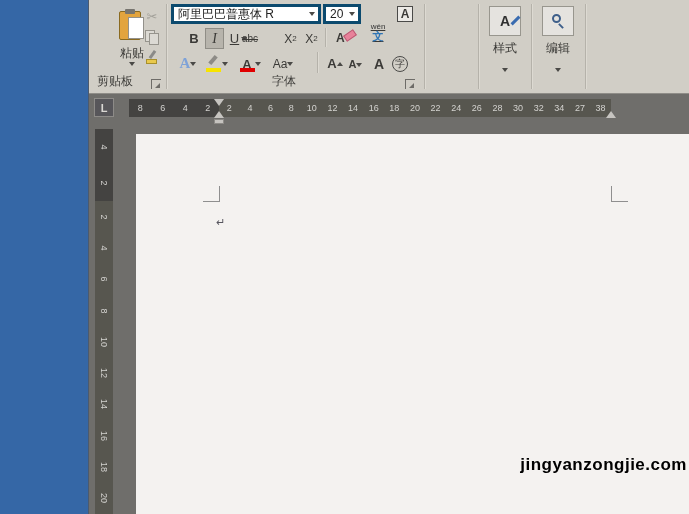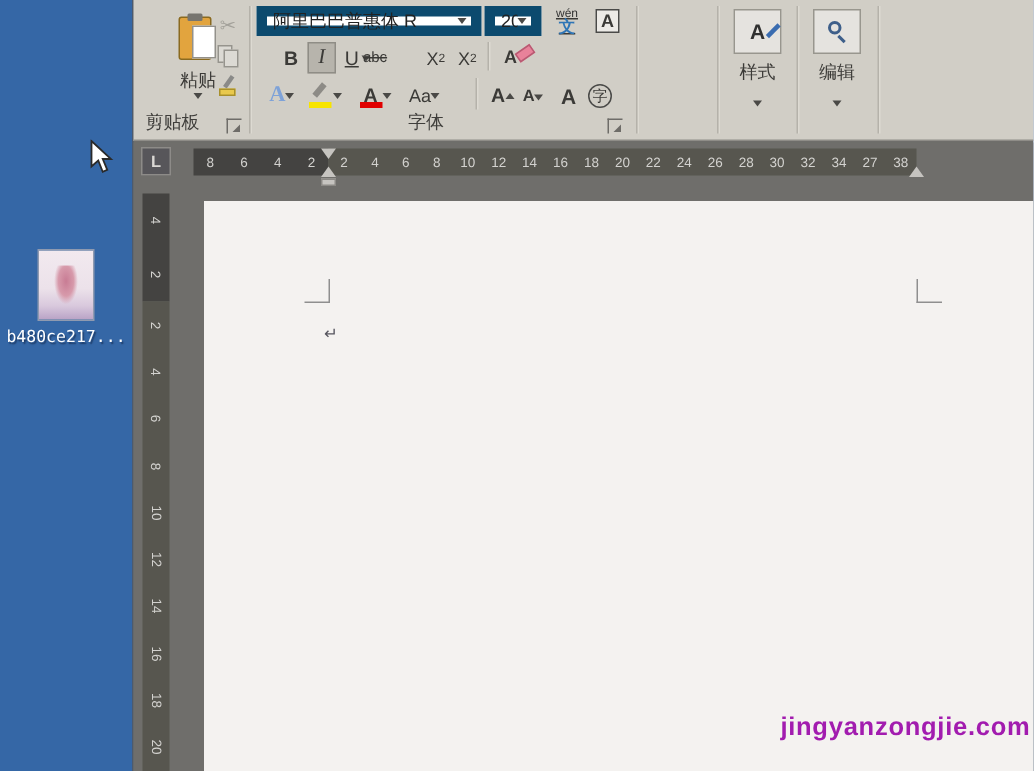--- a/index.html
+++ b/index.html
@@ -43,26 +43,26 @@
   .painter-btn { left:52px; top:48px; }
   .scissors { font-size:13px; color:#a3a19a; }
   .copy-ic { position:relative; width:14px; height:15px; }
   .copy-back,.copy-front { position:absolute; width:10px; height:12px; background:#dcdad4; border:1px solid #96948d; }
   .copy-back { left:0; top:0; } .copy-front { left:4px; top:3px; }
   .paint-ic { position:relative; width:16px; height:16px; }
   .paint-handle { position:absolute; left:7px; top:0; width:3px; height:9px; background:#8a8a88; transform:rotate(35deg); }
   .paint-tip { position:absolute; left:2px; top:9px; width:11px; height:5px; background:#e9c94d; border:1px solid #a8902c; }
 
   
-  .combo { position:absolute; top:4px; height:20px; background:#ffffff; border:7px solid #0c4a6e; display:flex; align-items:center; font-size:12px; color:#222; cursor:pointer; }
+  .combo { position:absolute; top:4px; height:20px; background:#ffffff; border:3px solid #0c4a6e; display:flex; align-items:center; font-size:12px; color:#222; cursor:pointer; }
   .combo .caret { margin-left:auto; margin-right:3px; }
   .combo-text { padding-left:4px; white-space:nowrap; overflow:hidden; }
   .font-name { left:82px; width:150px; }
   .font-size { left:234px; width:38px; }
-  .phonetic-btn { left:276px; top:1px; width:26px; height:26px; flex-direction:column; line-height:1;text-decoration:underline; }
+  .phonetic-btn { left:276px; top:19px; width:26px; height:26px; flex-direction:column; line-height:1;text-decoration:underline; }
   .phon-top { font-size:8px; color:#333; }
   .phon-bot { font-size:11px; font-weight:bold; color:#2e75b6; }
   .charborder-btn { left:305px; top:2px; width:22px; height:24px; }
   .charborder-box { border:1px solid #4a4a48; padding:0 3px; font-size:12px; font-weight:bold; background:#eceae6; }
 
   
   .row2 { top:28px; height:21px; }
   .bold-btn { left:95px; width:20px; font-weight:bold; font-size:13px; }
   .italic-btn { left:116px; width:19px; font-style:italic; font-family:"Liberation Serif",serif; font-size:14px; }
   .underline-btn { left:136px; width:27px; }
@@ -133,38 +133,27 @@
 
   .page { position:absolute; left:47px; top:39px; width:554px; height:380px; background:#f4f2f0; cursor:text; }
   .crop-tl { position:absolute; left:67px; top:52px; width:17px; height:16px; border-right:1px solid #8f8f8f; border-bottom:1px solid #8f8f8f; }
   .crop-tr { position:absolute; left:475px; top:52px; width:17px; height:16px; border-left:1px solid #8f8f8f; border-bottom:1px solid #8f8f8f; }
   .pilcrow { position:absolute; left:80px; top:82px; font-size:11px; color:#57565f; }
 
   .watermark { position:absolute; right:3px; top:322px; text-align:center; line-height:1.05; }
   .wm-title { font-size:29px; font-weight:bold; letter-spacing:1px; font-family:"Liberation Sans",sans-serif; }
   .wm-dark { color:#2d2b2b; }
   .wm-red { color:#8f1f1f; }
-  .wm-domain { font-size:17px; font-weight:bold; color:#a21caf; letter-spacing:0.5px;margin-top:20px; }
+  .wm-domain { font-size:17px; font-weight:bold; color:#000000; letter-spacing:0.5px; }
 </style>
 </head>
 <body>
 
 <div id="stage">
 
-  <div class="desktop">
-    <div class="desk-icon">
-      <div class="thumb"></div>
-      <div class="desk-label">b480ce217...</div>
-    </div>
-    <div class="cursor">
-      <svg width="17" height="24" viewBox="0 0 17 24">
-        <polygon points="1,1 1,18 5.5,14 8.5,21.5 11.5,20.2 8.5,13 14,13" fill="#ffffff" stroke="#2a2a2a" stroke-width="1.2"></polygon>
-      </svg>
-    </div>
-  </div>
 
   <div class="winword">
 
     <div class="ribbon">
 
       <div class="rbtn paste-btn">
         <div class="clip-icon">
           <div class="clip-board"></div>
             <div class="clip-clip"></div>
             <div class="clip-page"></div>

